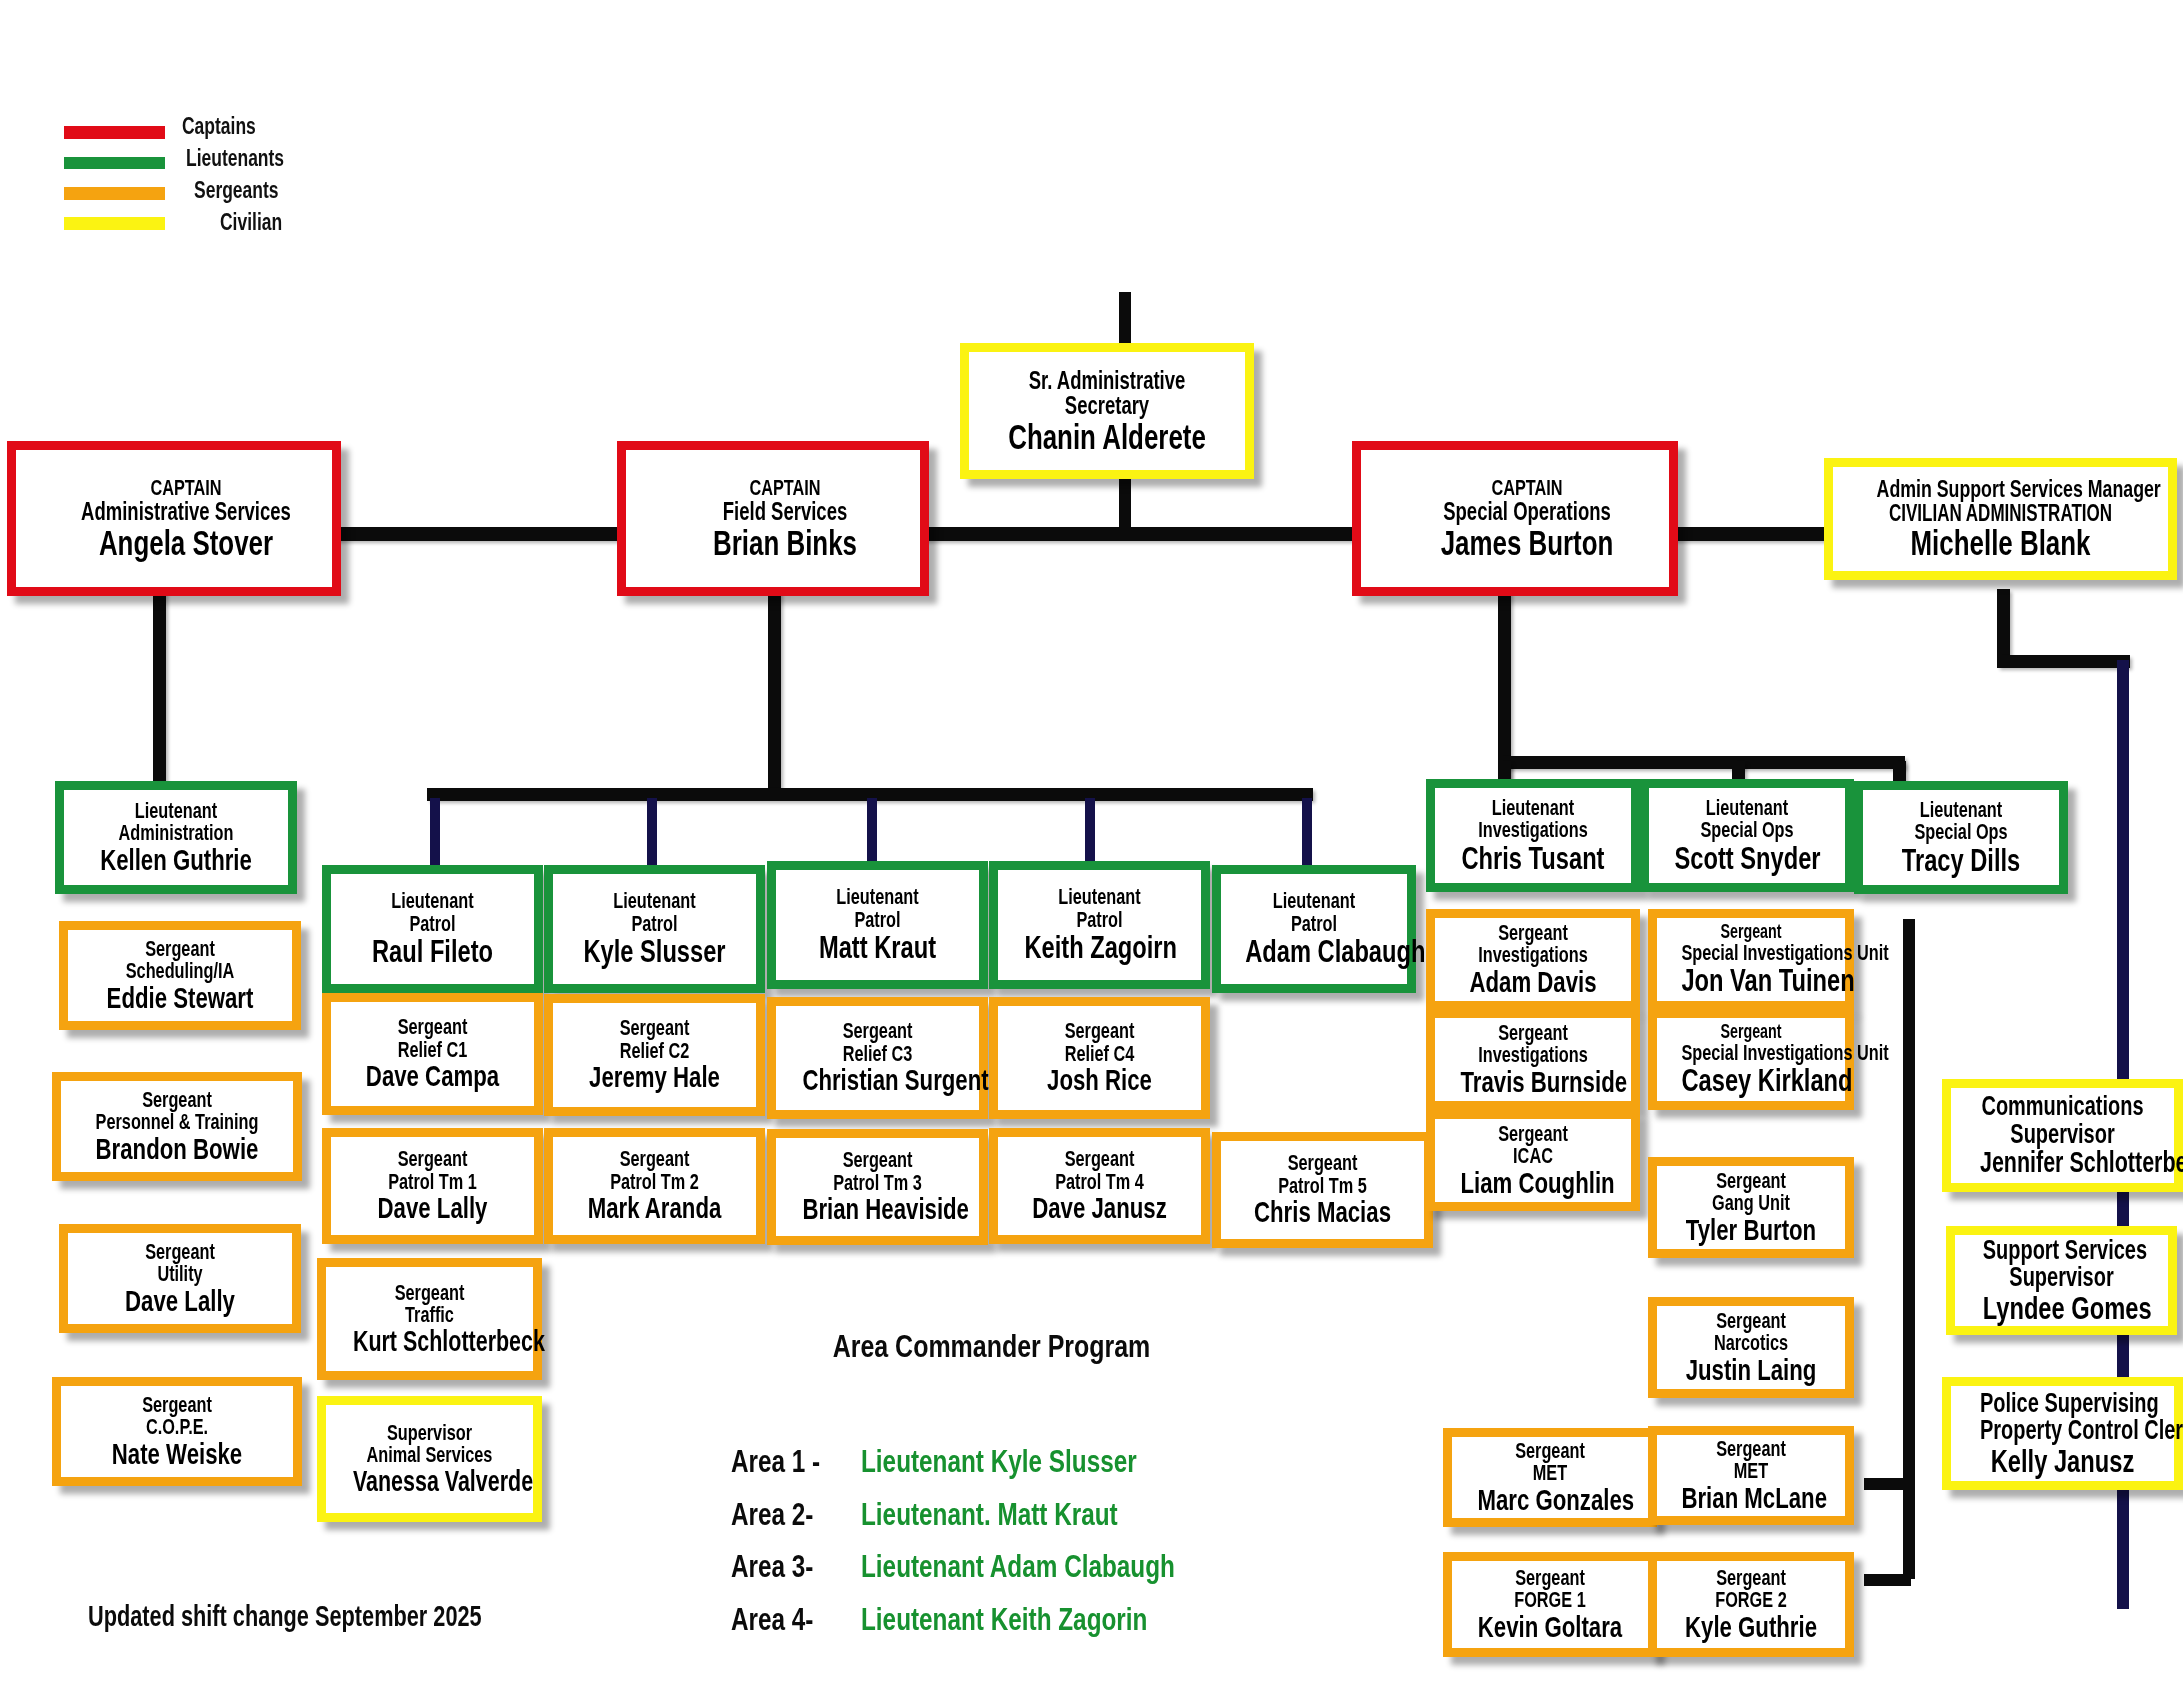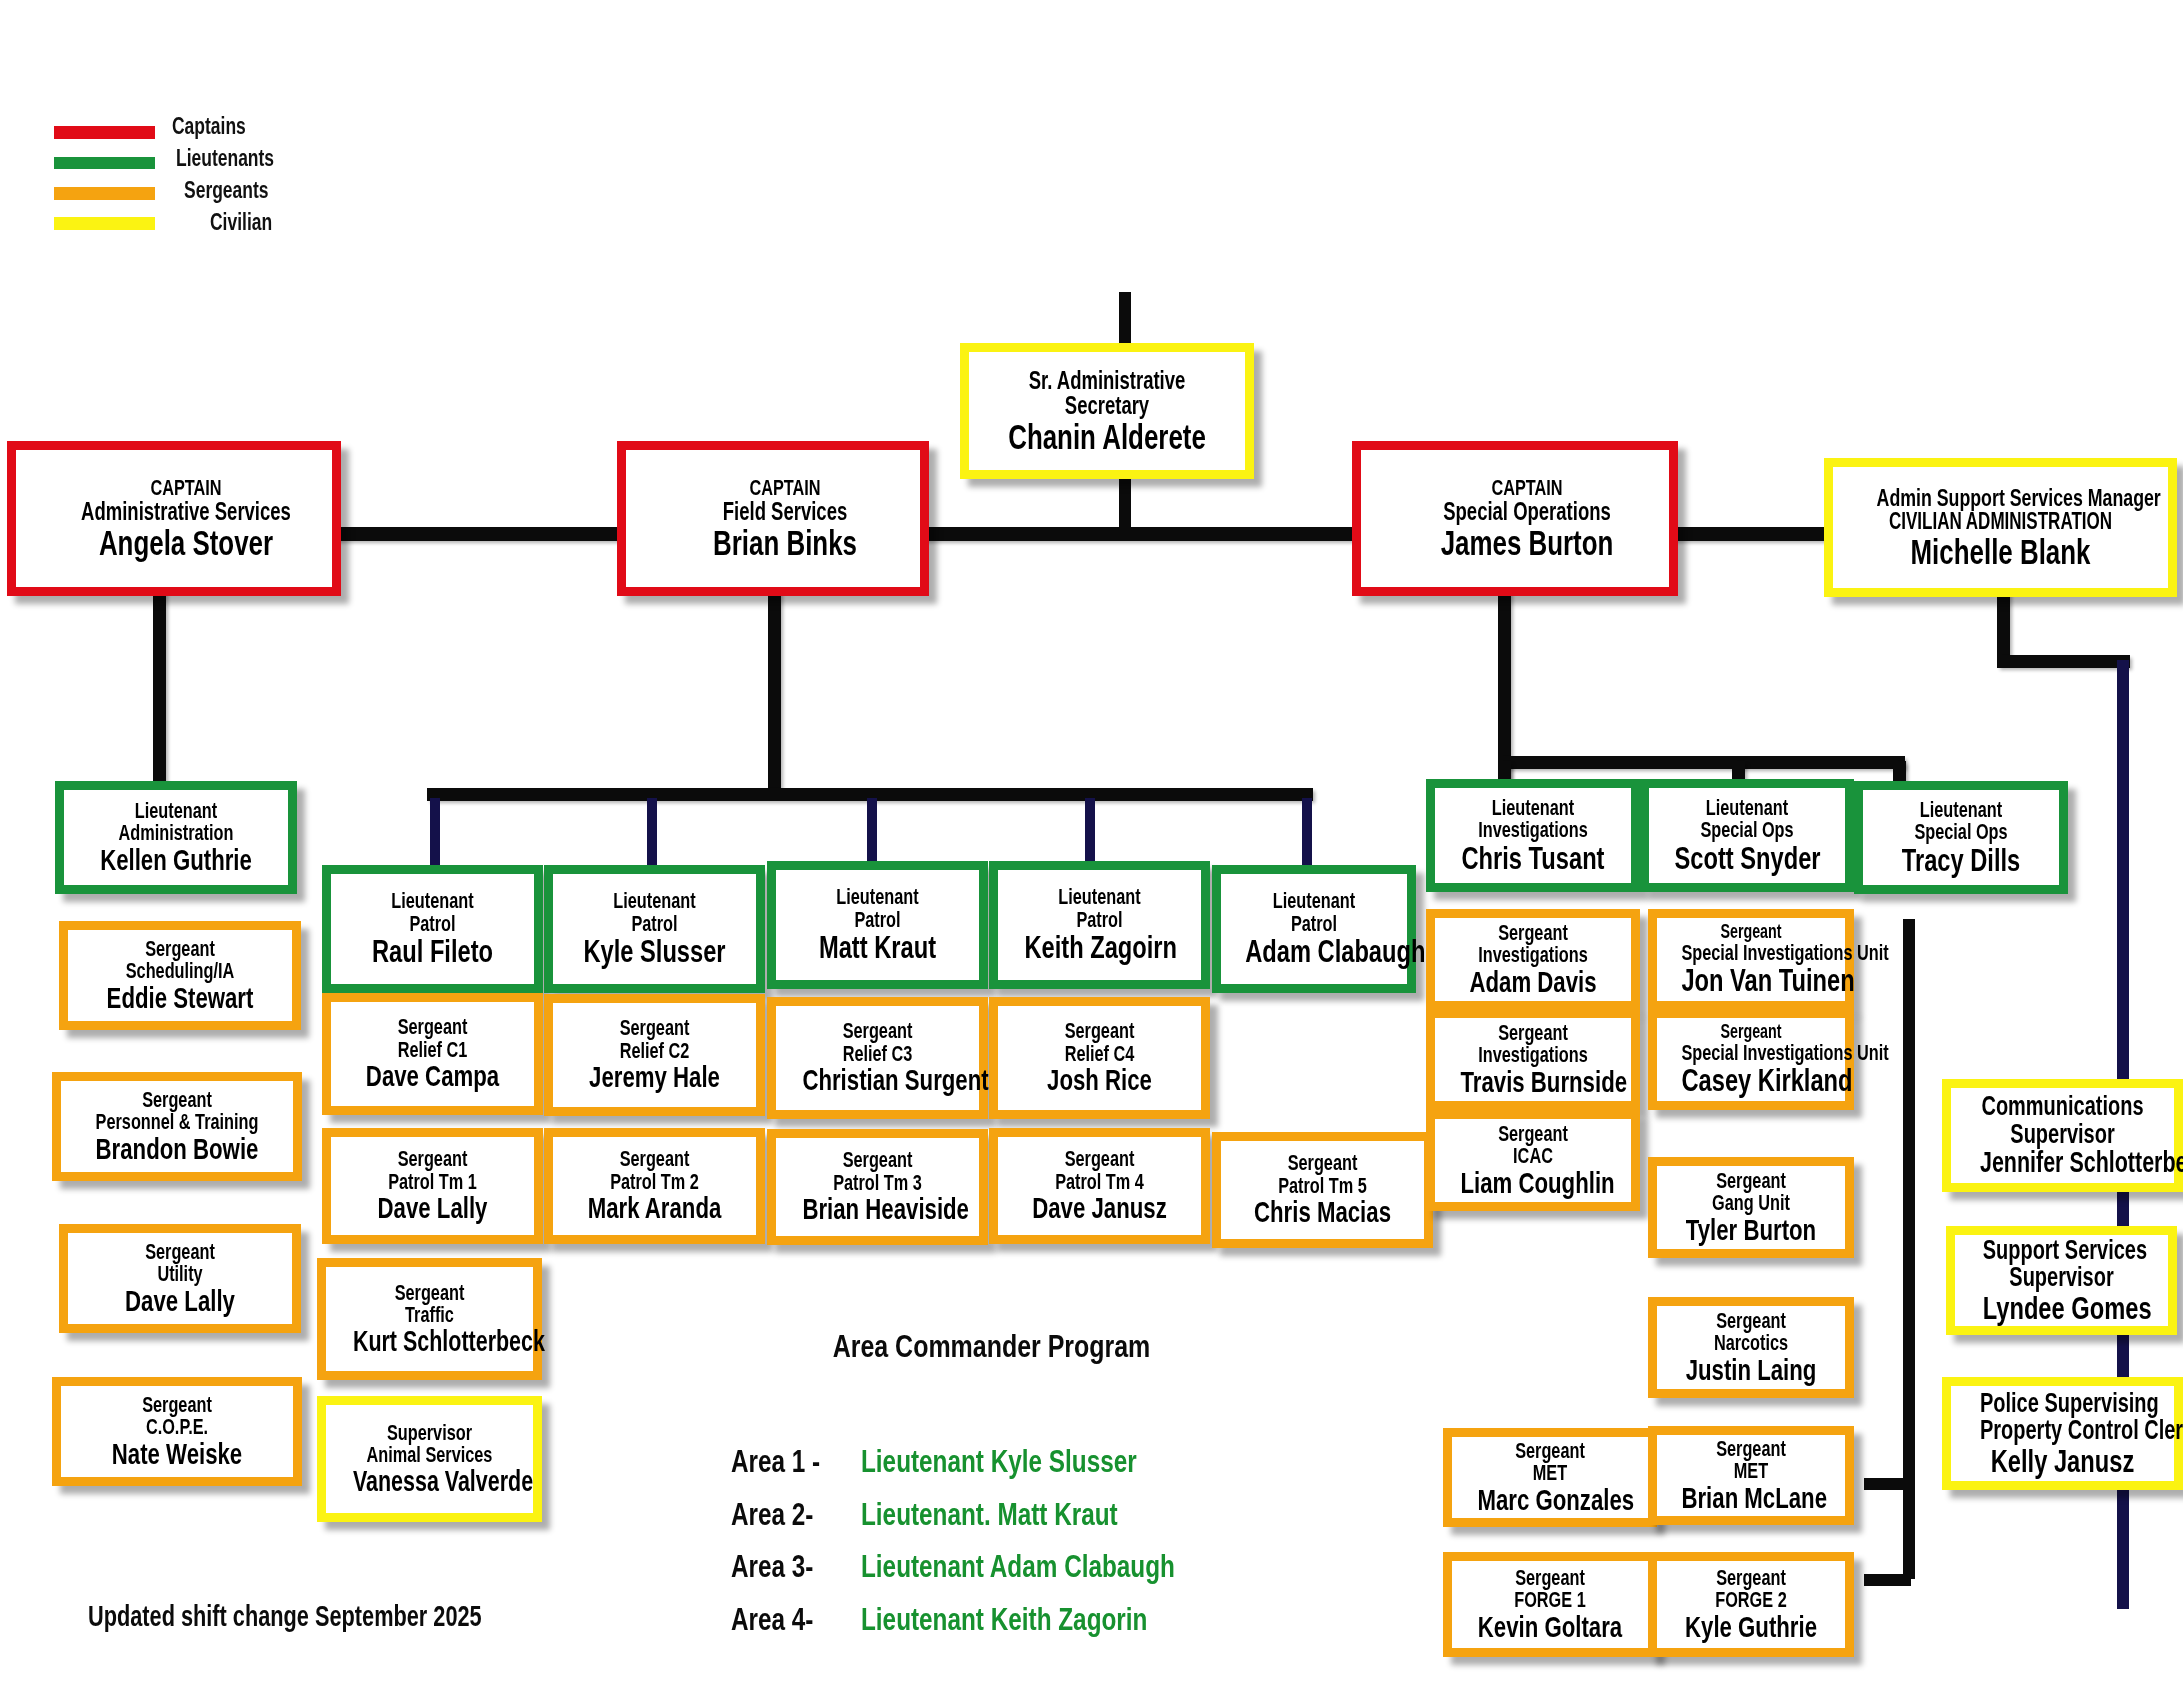--- a/index.html
+++ b/index.html
@@ -32,21 +32,21 @@
   #title{position:absolute;left:343px;top:40px;width:1564px;height:106px;
          background:#f7f7f7;border:11px solid #0b0b0b;
          display:flex;align-items:center;justify-content:center;
          box-shadow:11.8px 11px 10px rgba(0,0,0,.35);z-index:6;}
   #title span{font-family:"Liberation Serif", serif;font-weight:700;
          font-size:81px;letter-spacing:0.8px;color:#0a0a0a;
          transform:scaleX(.93);white-space:nowrap;
          text-shadow:7.6px 7.6px 7.6px rgba(0,0,0,.45);}
 
   
-  #legend{position:absolute;left:50px;top:118px;width:294px;z-index:6;}
+  #legend{position:absolute;left:60px;top:118px;width:294px;z-index:6;}
   .lg-row{position:relative;height:32px;}
   .lg-swatch{position:absolute;left:4.2px;width:101px;height:12.6px;}
   .lg-label{position:absolute;left:122px;top:-5px;width:168px;
        font-weight:700;font-size:23px;color:#111;
        transform:scaleX(.76);transform-origin:left center;white-space:nowrap;}
   .lg-label.r2{left:126px;}
   .lg-label.r3{left:134px;}
   .lg-label.r4{left:160px;}
 
   
@@ -141,21 +141,21 @@
     <span class="l2">Field Services</span>
     <span class="l3">Brian Binks</span>
   </div>
 
   <div class="node c-red" style="left:1352px;top:441px;width:326px;height:155px;">
     <span class="l1">CAPTAIN</span>
     <span class="l2">Special Operations</span>
     <span class="l3">James Burton</span>
   </div>
 
-  <div class="node c-yellow" style="left:1824px;top:458px;width:353px;height:139px;">
+  <div class="node c-yellow" style="left:1824px;top:458px;width:353px;height:122px;">
     <span class="l1" style="font-size:24px">Admin Support Services Manager</span>
     <span class="l1" style="font-size:23px">CIVILIAN ADMINISTRATION</span>
     <span class="l3">Michelle Blank</span>
   </div>
 
   <div class="node c-green" style="left:55px;top:781px;width:242px;height:113px;">
     <span class="l1">Lieutenant</span>
     <span class="l1">Administration</span>
     <span class="l2" style="font-size:30px">Kellen Guthrie</span>
   </div>

